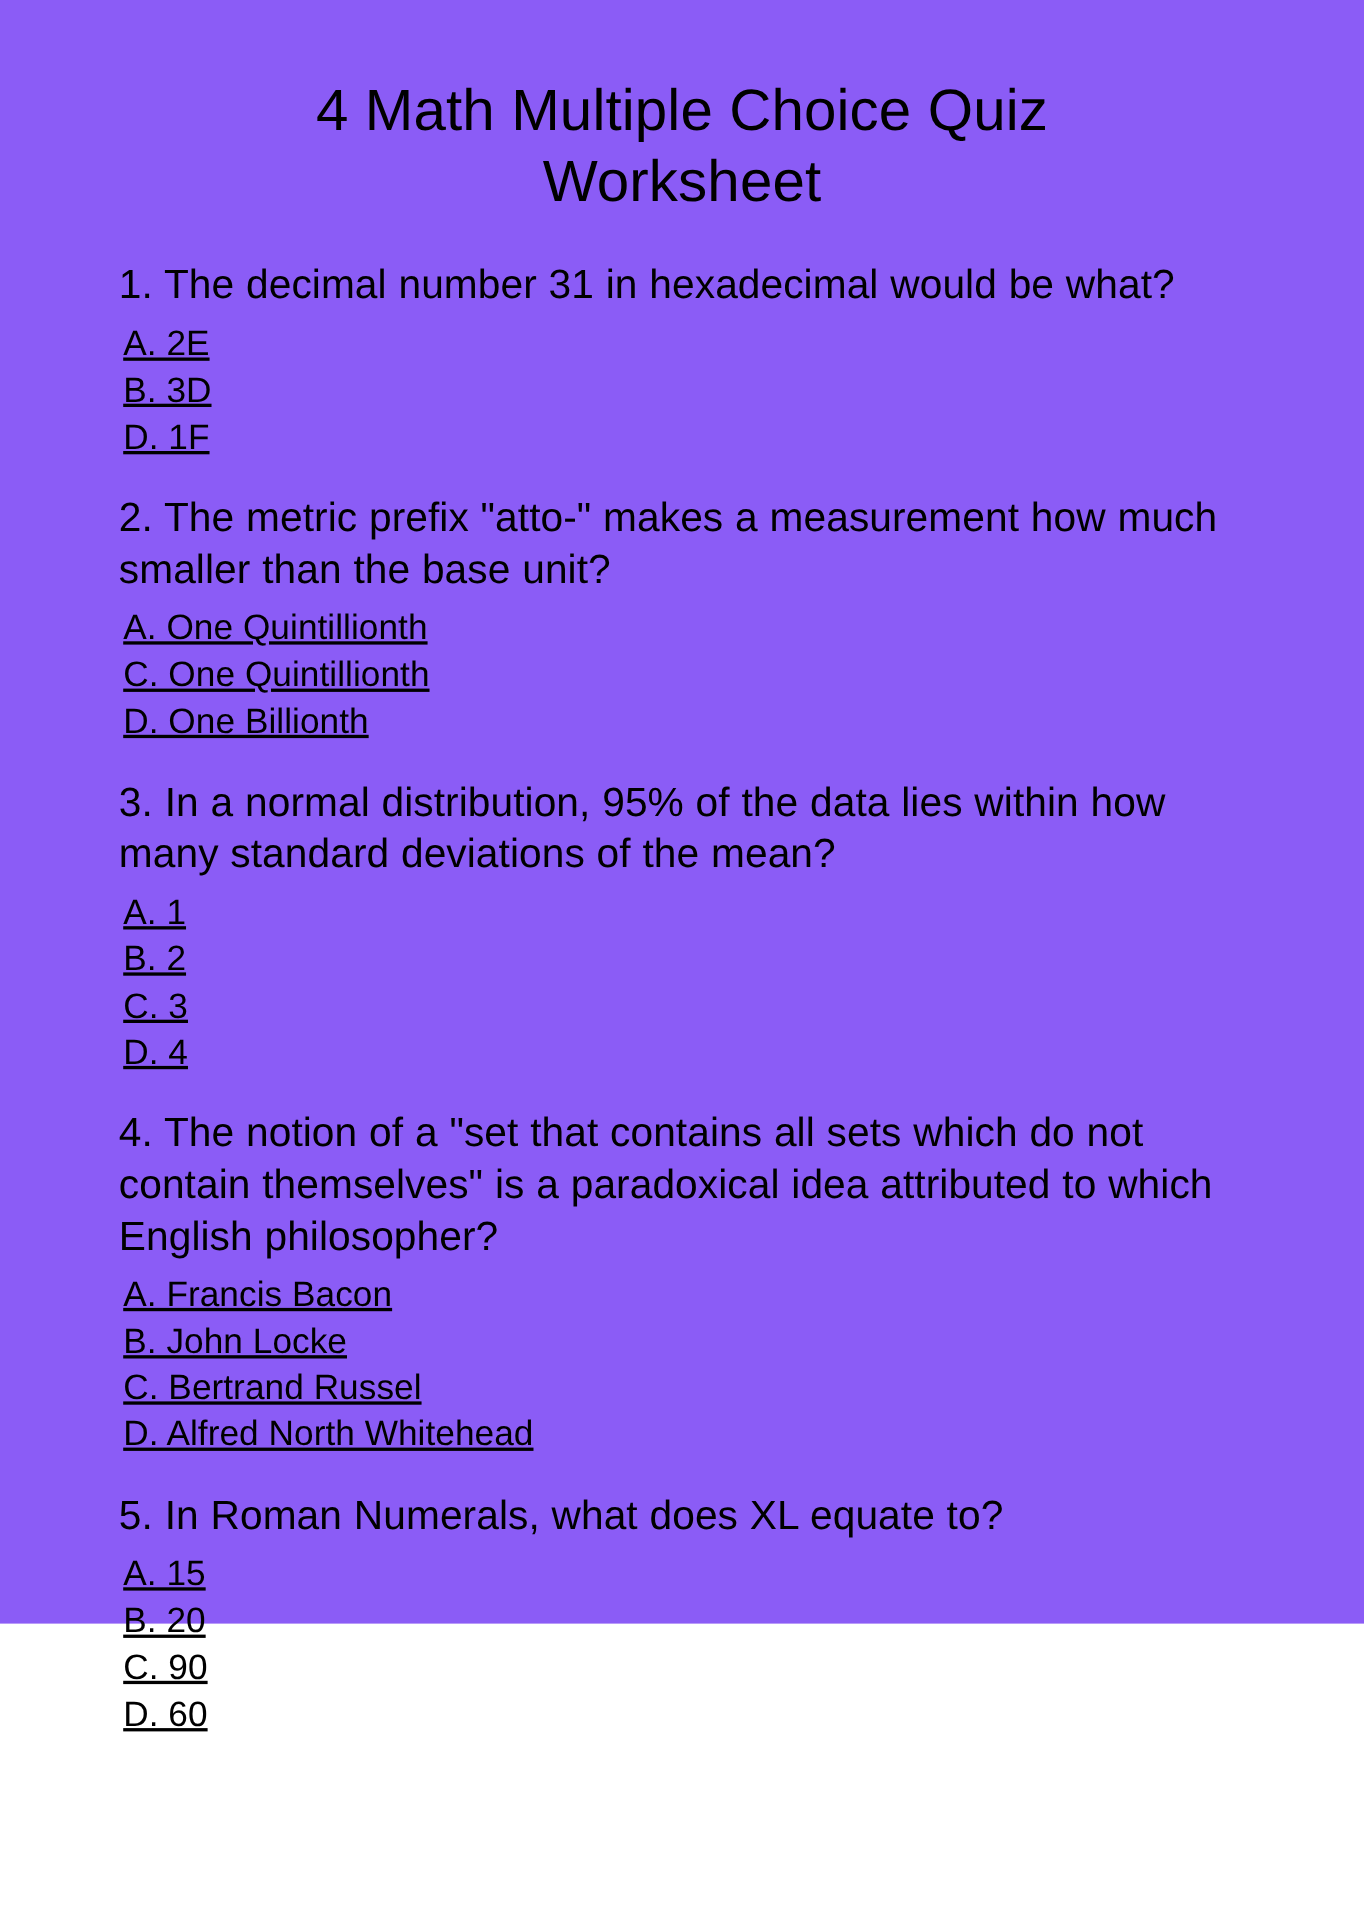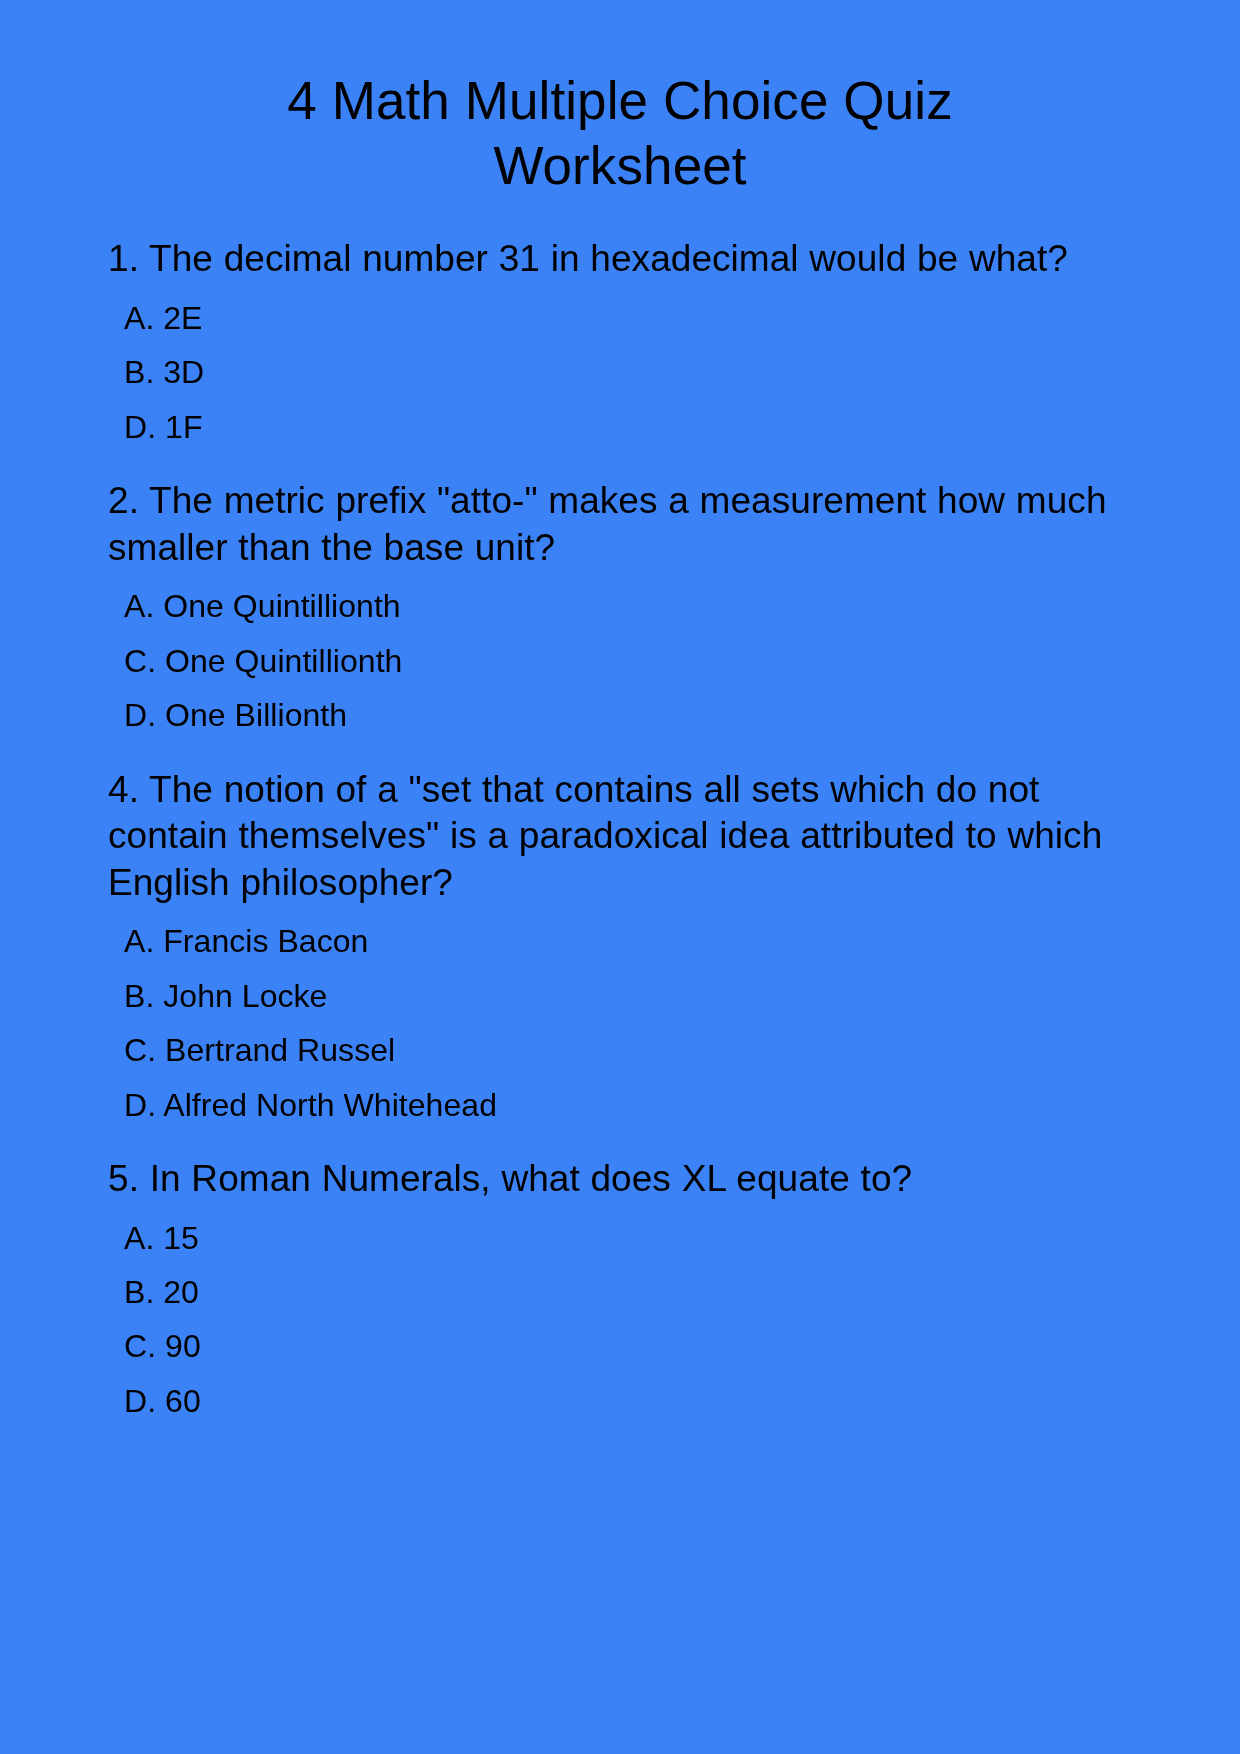--- a/index.html
+++ b/index.html
@@ -13,25 +13,25 @@
     width: 1240px;
     height: 1754px;
     overflow: hidden;
     font-family: "Liberation Sans Narrow", "Liberation Sans", "DejaVu Sans", sans-serif;
     color: #000000;
     -webkit-font-smoothing: antialiased;
   }
 
   .page {
     width: 1240px;
-    height: 1754px;
+    height: 1476px;
     box-sizing: border-box;
     padding: 0;
     position: relative;
-    background: #3b82f6;
+    background: #8b5cf6;
   }
 
   
   .worksheet-title {
     margin: 0;
     padding: 68px 170px 0 170px;
     text-align: center;
     font-family: "Liberation Sans Narrow", "Liberation Sans", "DejaVu Sans", sans-serif;
     font-size: 53px;
     line-height: 1.23;
@@ -69,28 +69,29 @@
     color: #000000;
   }
 
   .option-list {
     margin: 0;
     padding: 0;
     list-style: none;
   }
 
   .option-item {
-    margin: 16px;
+    margin: 4px;
     padding: 0;
     font-size: 32px;
     line-height: 1.2;
     font-weight: 400;
     letter-spacing: 0.05px;
     color: #000000;
     white-space: nowrap;
+    text-decoration: underline;
   }
 </style>
 </head>
 <body>
 
 <div class="page">
 
   <h1 class="worksheet-title">4 Math Multiple Choice Quiz Worksheet</h1>
 
   <div class="questions">
@@ -106,20 +107,29 @@
 
     <div class="question-block">
       <p class="question-text">2. The metric prefix "atto-" makes a measurement how much smaller than the base unit?</p>
       <ul class="option-list">
         <li class="option-item">A. One Quintillionth</li>
         <li class="option-item">C. One Quintillionth</li>
         <li class="option-item">D. One Billionth</li>
       </ul>
     </div>
 
+    <div class="question-block">
+      <p class="question-text">3. In a normal distribution, 95% of the data lies within how many standard deviations of the mean?</p>
+      <ul class="option-list">
+        <li class="option-item">A. 1</li>
+        <li class="option-item">B. 2</li>
+        <li class="option-item">C. 3</li>
+        <li class="option-item">D. 4</li>
+      </ul>
+    </div>
 
     <div class="question-block">
       <p class="question-text">4. The notion of a "set that contains all sets which do not contain themselves" is a paradoxical idea attributed to which English philosopher?</p>
       <ul class="option-list">
         <li class="option-item">A. Francis Bacon</li>
         <li class="option-item">B. John Locke</li>
         <li class="option-item">C. Bertrand Russel</li>
         <li class="option-item">D. Alfred North Whitehead</li>
       </ul>
     </div>

